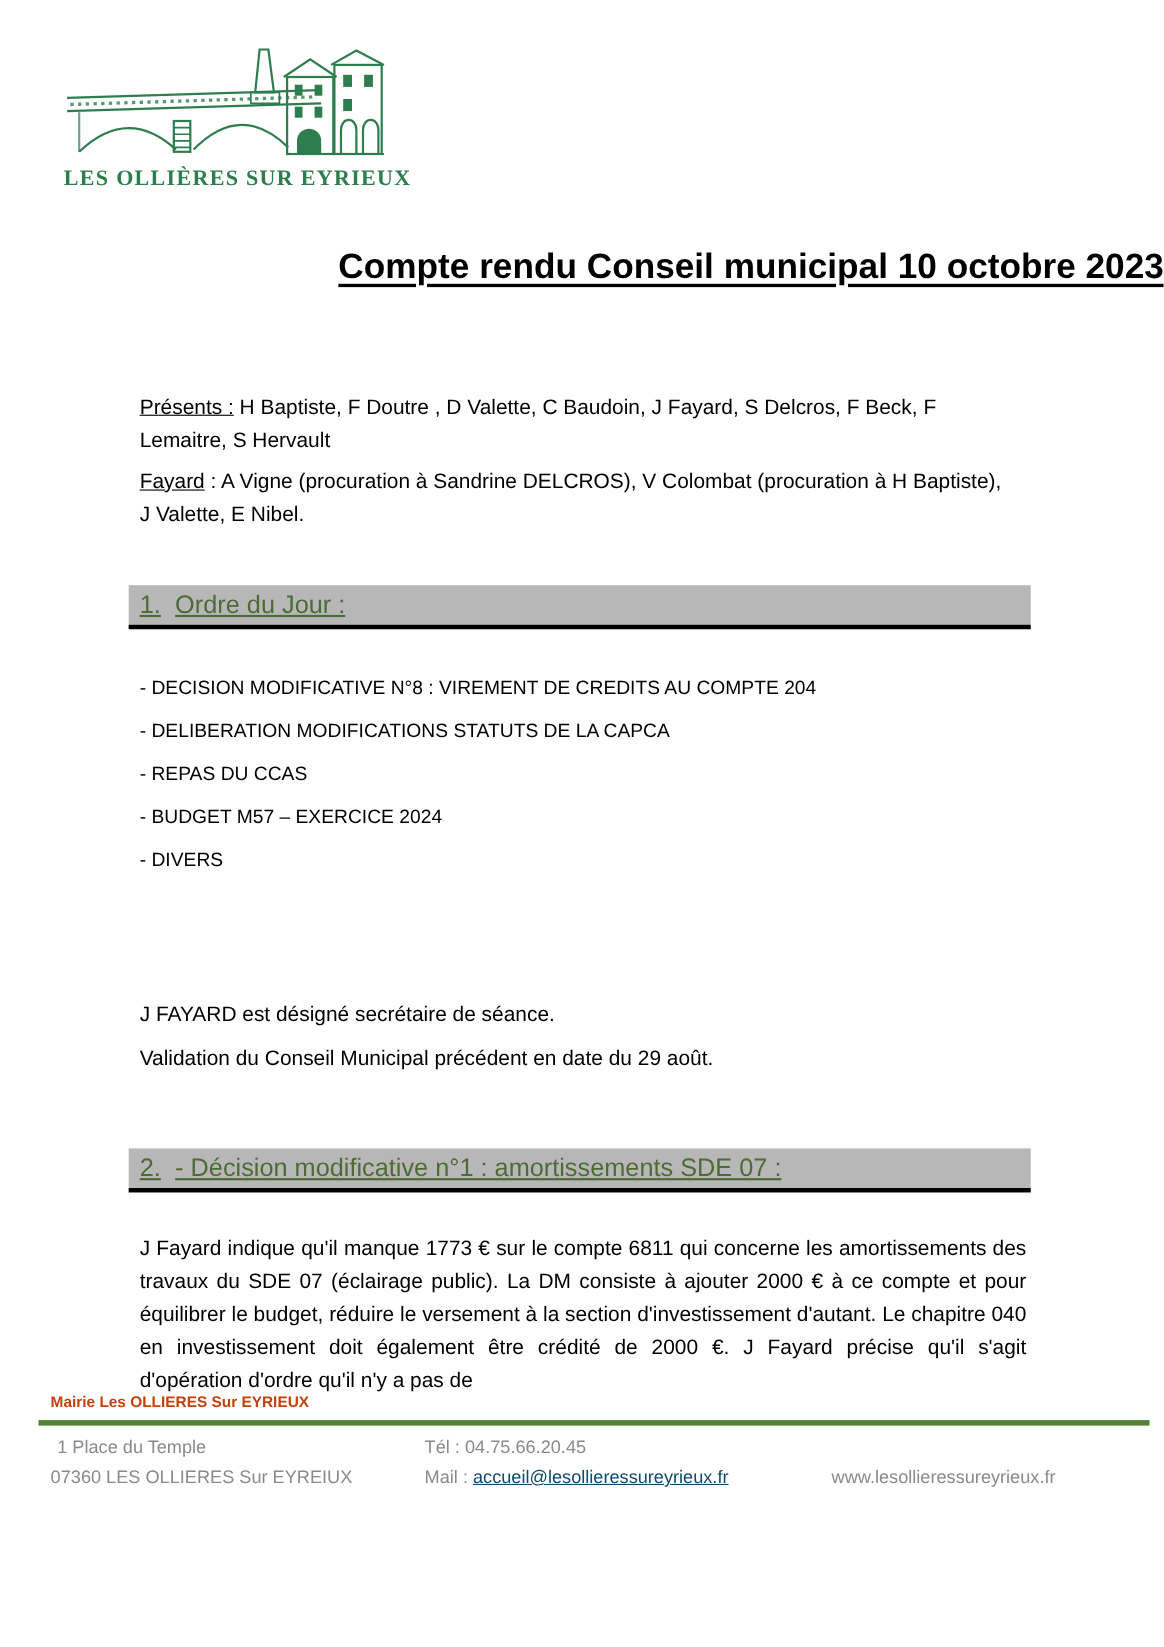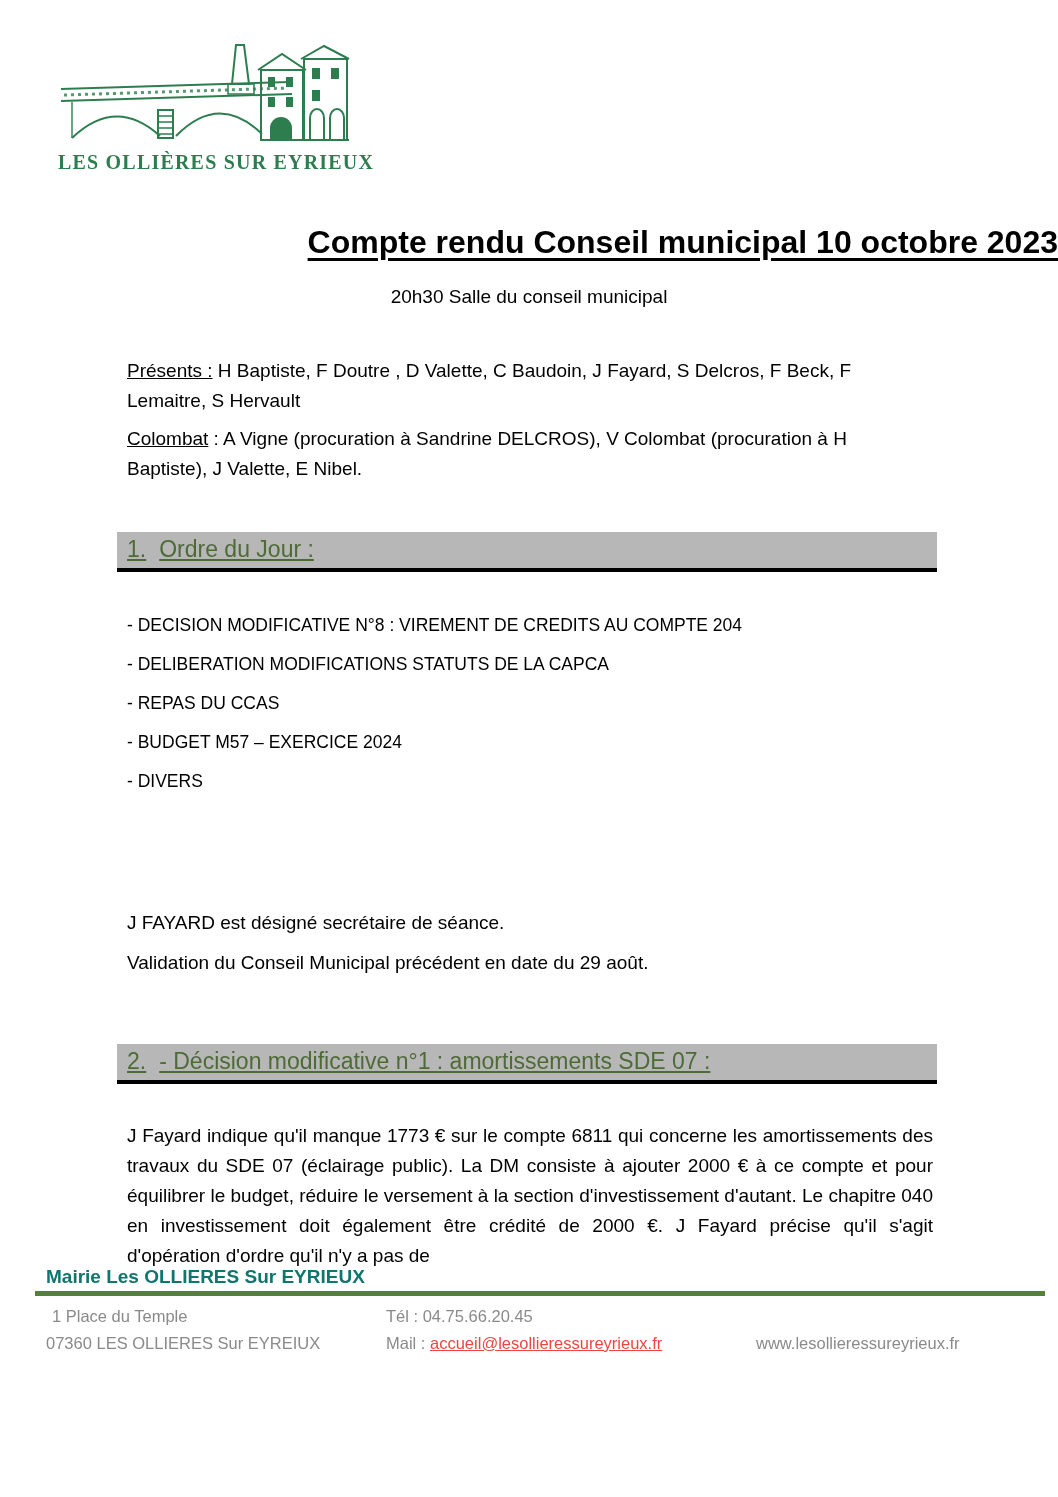--- a/index.html
+++ b/index.html
@@ -56,35 +56,35 @@
 
   
   .body-par {
     position:absolute; left:127px; top:1121px; width:806px; margin:0;
     font-size:19px; line-height:30px; text-align:justify;
   }
 
   
   .footer-org {
     position:absolute; left:46px; top:1266px;
-    color:#0f766e; font-weight:bold; font-size:19px;
+    color:#c2410c; font-weight:bold; font-size:14px;
   }
   .footer-rule {
     position:absolute; left:35px; top:1291px; width:1010px; height:5px;
     background:#538135;
   }
   .footer-cols {
     position:absolute; left:46px; top:1303px; width:975px;
     display:flex; color:#8a8a8a; font-size:16.5px; line-height:27px;
   }
   .col-address { width:340px; }
   .col-address .line-1 { padding-left:6px; }
   .col-contact { width:370px; }
   .col-web { flex:1; padding-top:27px; }
-  .mail-link { color:#ef4444; text-decoration:underline; }
+  .mail-link { color:#0c4a6e; text-decoration:underline; }
 </style>
 </head>
 <body>
 
 <div class="page">
 
   <div class="logo">
     <svg width="292" height="104" viewBox="0 0 292 104" fill="none" stroke="#2e7d4f" stroke-width="2">
 
       <path d="M3,47 L232,40"></path>
@@ -117,27 +117,26 @@
       <rect x="254" y="48" width="8" height="11" fill="#2e7d4f" stroke="none"></rect>
       <path d="M252,98 L252,76 A7,9 0 0 1 266,76 L266,98 Z"></path>
       <path d="M272,98 L272,76 A7,9 0 0 1 286,76 L286,98 Z"></path>
 
       <path d="M203,98 L291,98"></path>
     </svg>
     <div class="logo-caption">LES OLLIÈRES SUR EYRIEUX</div>
   </div>
 
   <h1 class="doc-title">Compte rendu Conseil municipal 10 octobre 2023</h1>
-  <div class="doc-subtitle">20h30 Salle du conseil municipal</div>
 
   <p class="attendance presents">
     <span class="u">Présents :</span><span> H Baptiste, F Doutre , D Valette, C Baudoin, J Fayard, S Delcros, F Beck, F Lemaitre, S Hervault</span>
   </p>
   <p class="attendance absents">
-    <span class="u">Colombat</span><span> : A Vigne (procuration à Sandrine DELCROS), V Colombat (procuration à H Baptiste), J Valette, E Nibel.</span>
+    <span class="u">Fayard</span><span> : A Vigne (procuration à Sandrine DELCROS), V Colombat (procuration à H Baptiste), J Valette, E Nibel.</span>
   </p>
 
   <div class="section-bar section-1">
     <span class="section-number">1.</span><span>Ordre du Jour :</span>
   </div>
 
   <div class="agenda">
     <div class="agenda-item">- DECISION MODIFICATIVE N°8 : VIREMENT DE CREDITS AU COMPTE 204</div>
     <div class="agenda-item">- DELIBERATION MODIFICATIONS STATUTS DE LA CAPCA</div>
     <div class="agenda-item">- REPAS DU CCAS</div>

